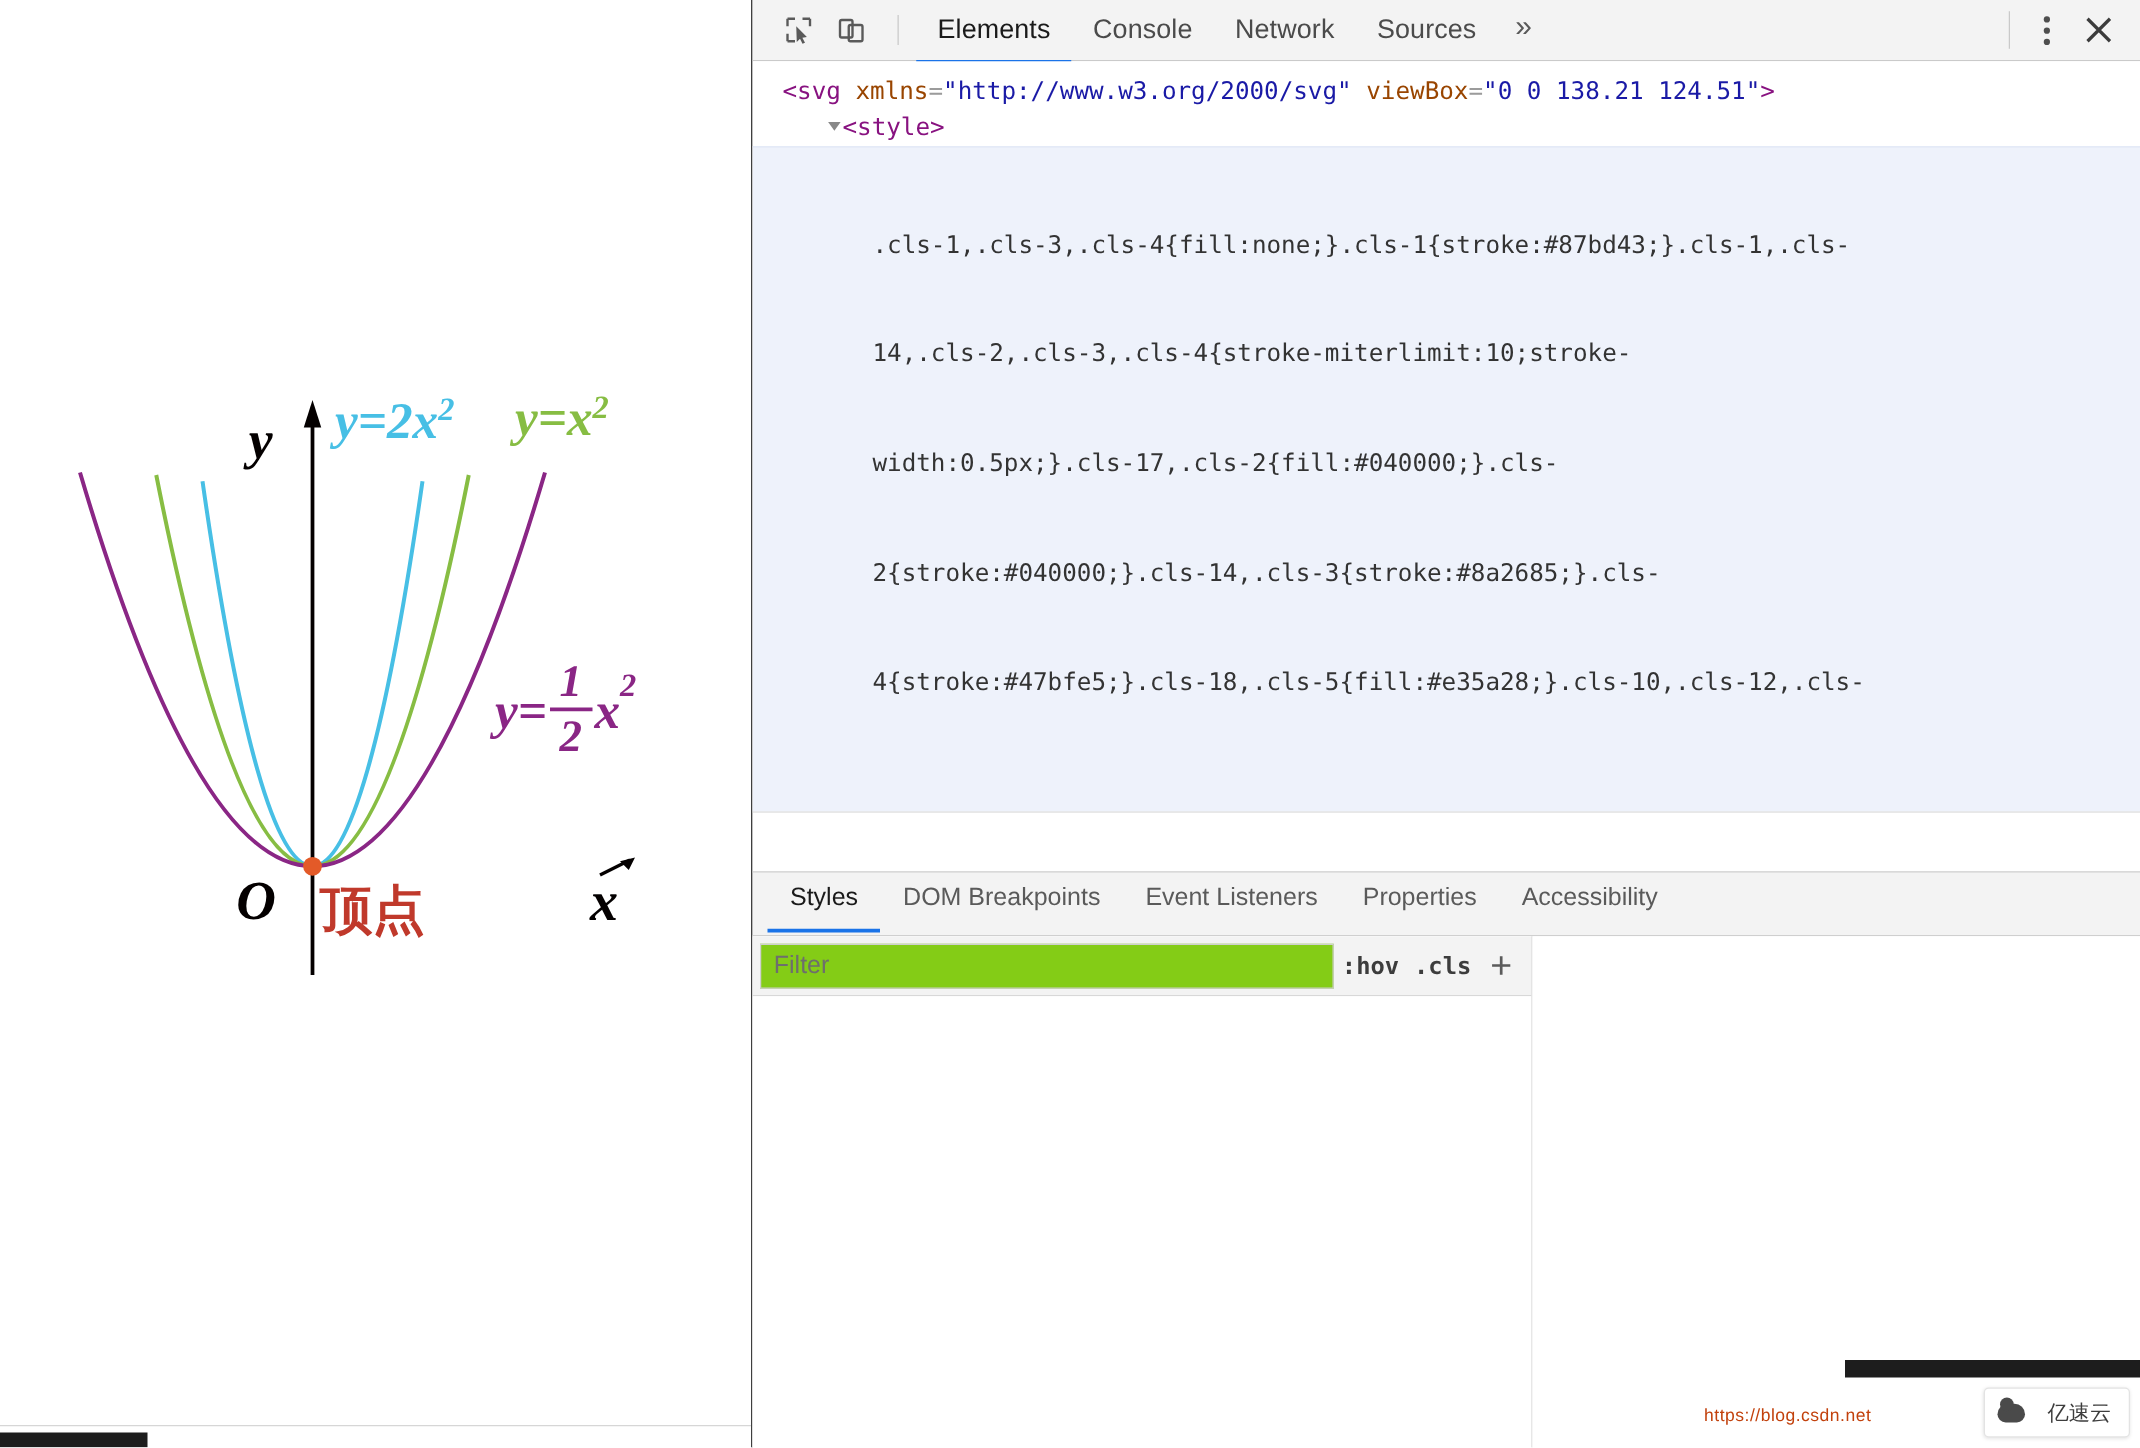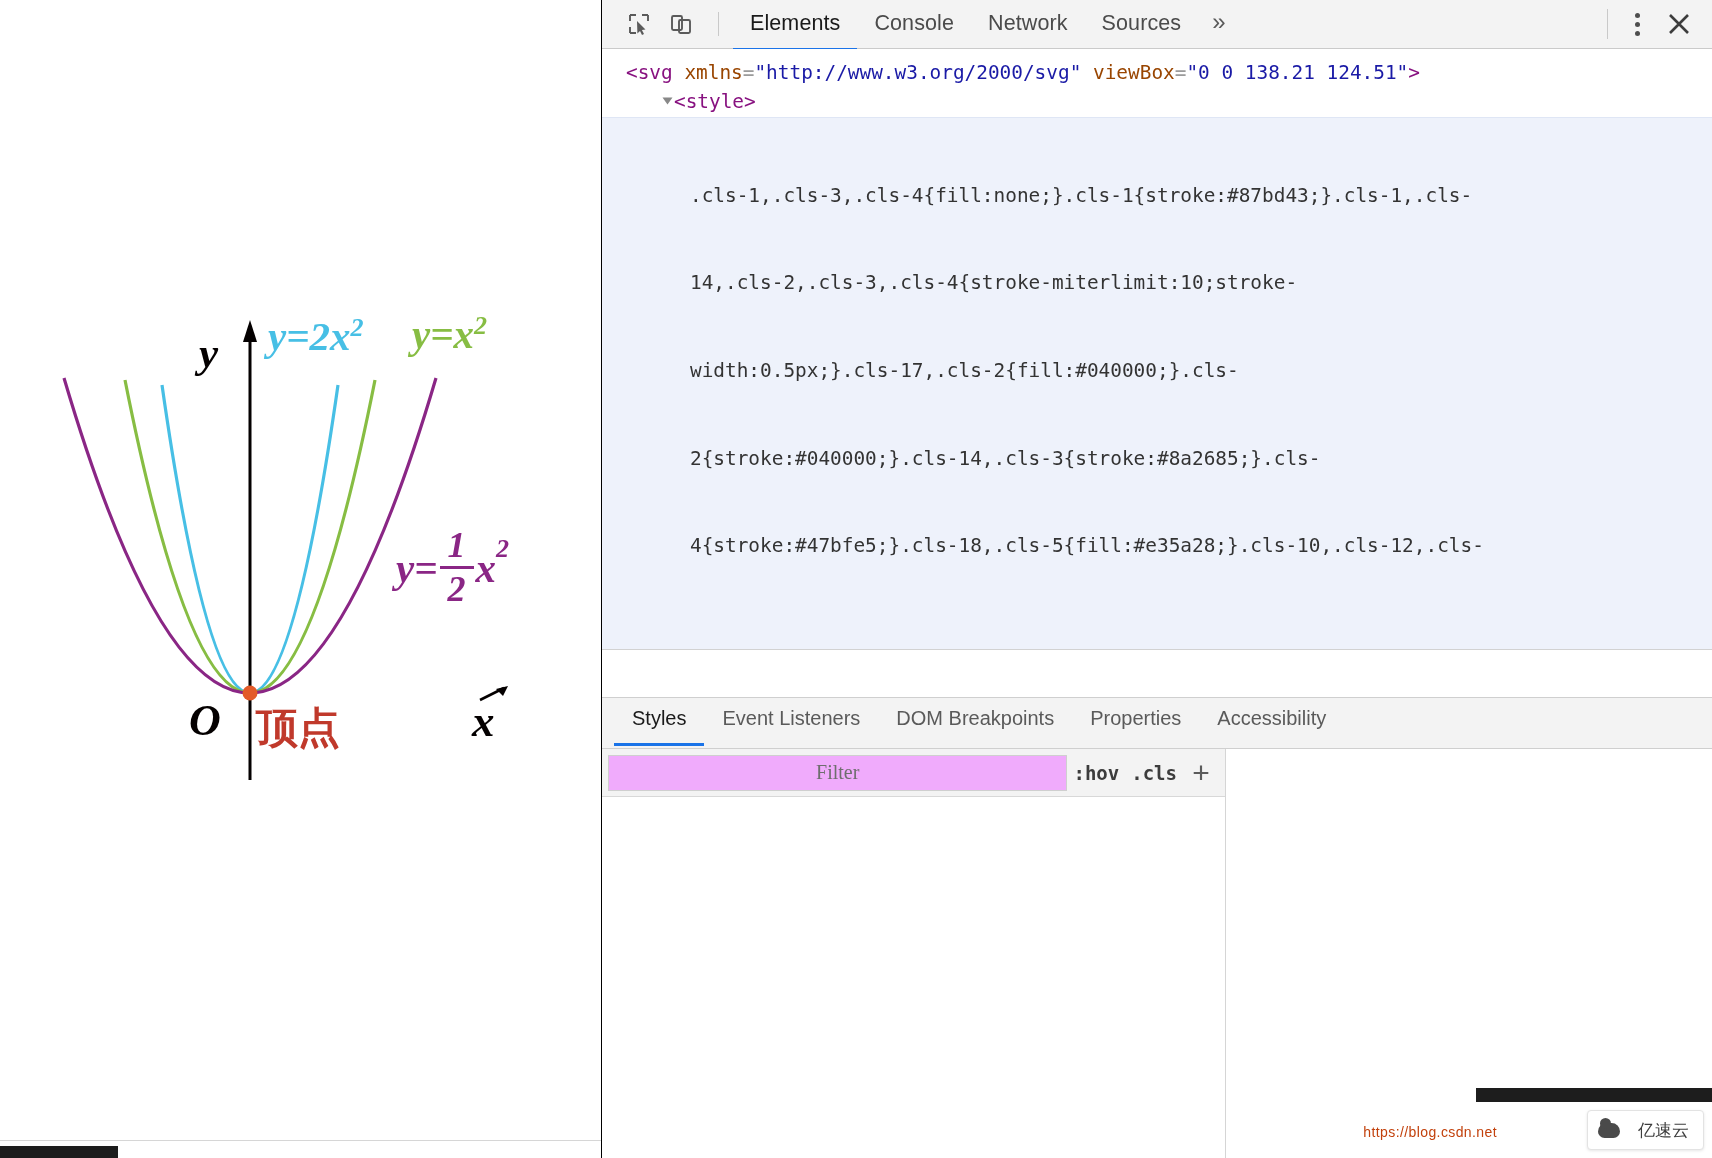--- a/index.html
+++ b/index.html
@@ -131,24 +131,23 @@
   .cn    { color: #333333; }  
 
   #style-block {
     background: #eef2fb;
     border-top: 1px solid #dfe6f5;
     border-bottom: 1px solid #dfe6f5;
     padding: 4px 0 2px 0;
     margin-top: 1px;
   }
   #style-block .wrapline {
-    padding-left: 72px;
+    padding-left: 96px;
     white-space: pre;
     overflow: hidden;
-    margin-left: 16px;
   }
 
   
   #breadcrumb {
     height: 48px; min-height: 48px;
     background: #ffffff;
     border-top: 1px solid #d2d2d2;
   }
 
   
@@ -189,27 +188,26 @@
     height: 48px; min-height: 48px;
     display: flex; align-items: center;
     padding: 0 6px 0 6px;
     border-bottom: 1px solid #d8d8d8;
     background: #f3f3f3;
   }
   #filter-input {
     flex: 1 1 auto;
     height: 36px;
     border: 1px solid #cfcfcf;
-    background: #f0abfc;
+    background: #84cc16;
     font-size: 20px;
     color: #5a5a5a;
     padding: 0 10px;
     outline: none;
-    font-family: Liberation Serif, serif;
-    text-align: center;
+    font-family: Liberation Sans, sans-serif;
   }
   #filter-input::placeholder { color: #6e6e6e; }
   .hov-btn {
     font-family: "DejaVu Sans Mono", monospace;
     font-size: 19px; font-weight: bold;
     color: #3c3c3c;
     padding: 5px 6px;
     cursor: pointer;
     white-space: nowrap;
   }
@@ -384,22 +382,22 @@
         
       </div>
 
     </div>
 
     <div id="breadcrumb"></div>
 
     <div id="lower">
       <div id="sub-tabs">
         <div class="sub-tab active">Styles</div>
+        <div class="sub-tab">DOM Breakpoints</div>
         <div class="sub-tab">Event Listeners</div>
-        <div class="sub-tab">DOM Breakpoints</div>
         <div class="sub-tab">Properties</div>
         <div class="sub-tab">Accessibility</div>
       </div>
 
       <div id="styles-body">
         <div id="styles-left">
           <div id="filter-bar">
             <input id="filter-input" type="text" placeholder="Filter" style="">
             <div class="hov-btn">:hov</div>
             <div class="hov-btn">.cls</div>

